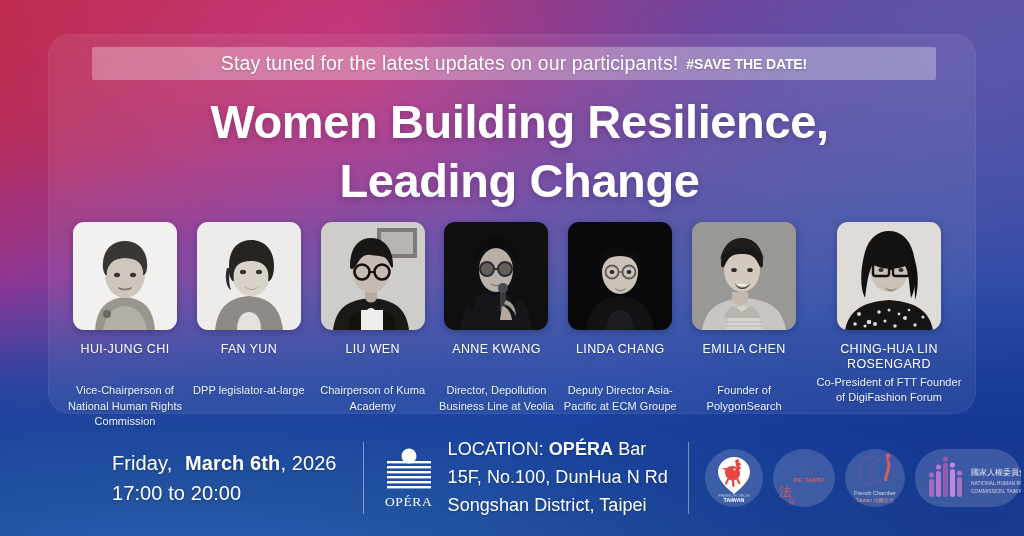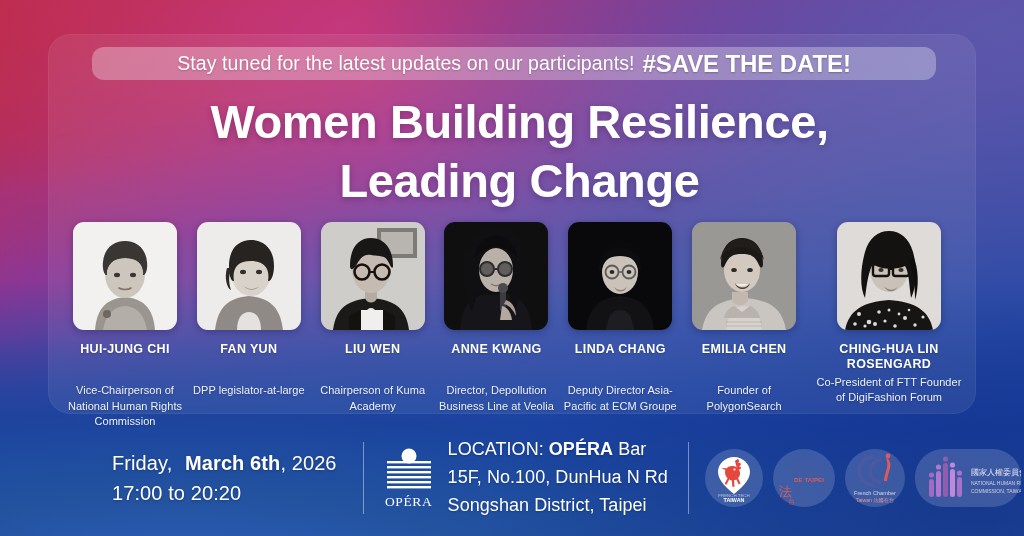--- a/index.html
+++ b/index.html
@@ -84,37 +84,37 @@
     box-shadow: inset 0 0 0 1px rgba(255,255,255,0.05);
   }
 
   
   .banner {
     position: absolute;
     left: 92px;
     top: 47px;
     width: 844px;
     height: 33px;
-    border-radius: 12px;
+    border-radius: 2px;
     background: rgba(255,255,255,0.30);
     display: flex;
     align-items: center;
     justify-content: center;
     padding: 0 14px;
     white-space: nowrap;
   }
   .banner-text {
     color: #ffffff;
     font-size: 19.5px;
     letter-spacing: 0.1px;
     text-shadow: 0 1px 2px rgba(0,0,0,0.22);
   }
   .banner-hash {
     color: #ffffff;
-    font-size: 24px;
+    font-size: 14px;
     font-weight: bold;
     letter-spacing: -0.1px;
     margin-left: 8px;
     text-shadow: 0 1px 2px rgba(0,0,0,0.25);
   }
 
   
   .title {
     position: absolute;
     left: 0; right: 0;
@@ -148,21 +148,21 @@
     border-radius: 11px;
     overflow: hidden;
     position: relative;
     box-shadow: 0 2px 7px rgba(15,15,60,0.32);
   }
   .photo svg { display: block; width: 100%; height: 100%; }
 
   .sp-name {
     color: #ffffff;
     font-size: 12.5px;
-    font-weight: bold;
+    font-weight: normal;
     letter-spacing: 0.35px;
     line-height: 1.22;
     text-shadow: 0 1px 2px rgba(0,0,0,0.25);
   }
   .sp-role {
     margin-top: 26px;
     color: #eef1fb;
     font-size: 11px;
     line-height: 1.42;
     letter-spacing: 0.05px;
@@ -448,21 +448,21 @@
 
   </div>
 
   <div class="footer">
 
     <div class="footer-date">
       <div>
         <span>Friday,</span>
         <span class="date-strong">March 6th</span><span>, 2026</span>
       </div>
-      <div>17:00 to 20:20</div>
+      <div>17:00 to 20:00</div>
     </div>
 
     <div class="divider"></div>
 
     <div class="venue-block">
       <div class="opera-logo">
         <svg class="opera-stripes" viewBox="0 0 46 44" aria-hidden="true">
           <circle cx="23" cy="8" r="7.5" fill="#ffffff"></circle>
           <g fill="#ffffff">
             <rect x="1" y="13" width="44" height="2.4"></rect>

